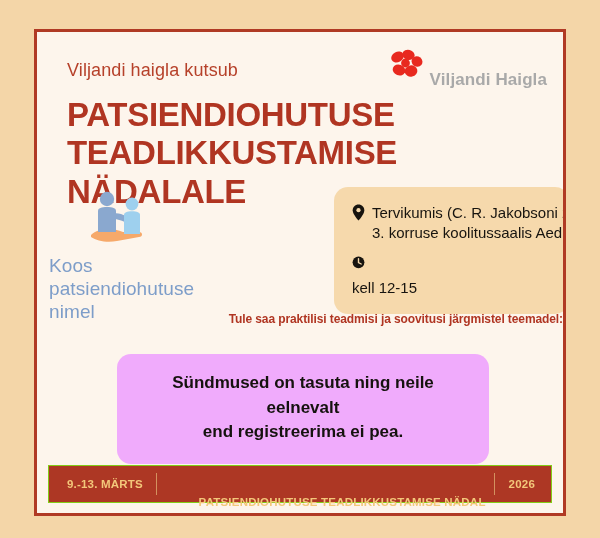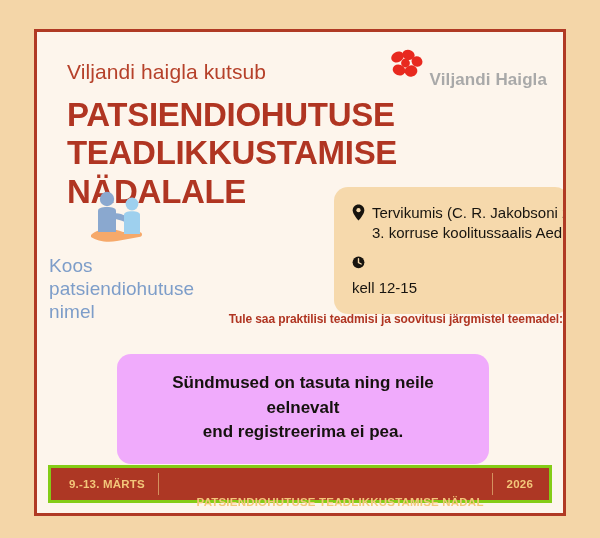--- a/index.html
+++ b/index.html
@@ -56,21 +56,21 @@
     letter-spacing: 0.1px;
     font-family: "Liberation Sans", sans-serif;
     white-space: nowrap;
     margin-top: 32px;
   }
 
   .kicker {
     position: absolute;
     left: 30px;
     top: 28px;
-    font-size: 21px;
+    font-size: 18px;
     color: #b6412a;
     font-weight: 400;
     letter-spacing: 0.1px;
   }
 
   .headline {
     position: absolute;
     left: 30px;
     top: 64px;
     width: 490px;
@@ -166,21 +166,21 @@
   .notice span { display: block; }
 
   
   .footer {
     position: absolute;
     left: 11px;
     right: 11px;
     bottom: 10px;
     height: 38px;
     background: #ad3724;
-    border: 3px solid #84cc16;
+    border: 1px solid #84cc16;
     box-sizing: border-box;
     display: flex;
     align-items: center;
     color: #f3c77a;
     font-size: 11.5px;
     font-weight: 700;
     letter-spacing: 0.2px;
   }
   .f-date { padding: 0 13px 0 18px; white-space: nowrap; }
   .f-sep {

